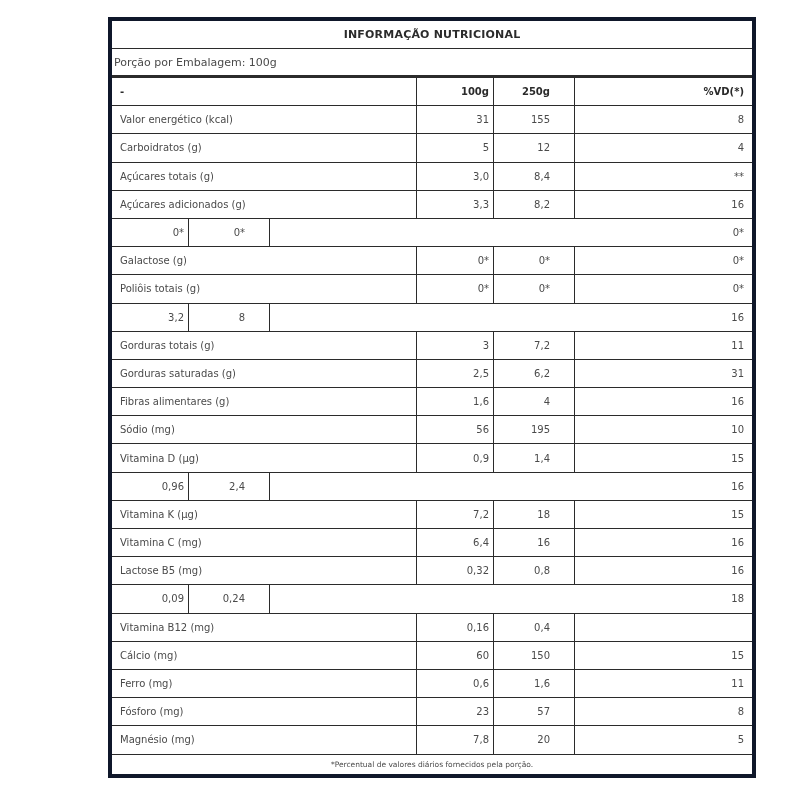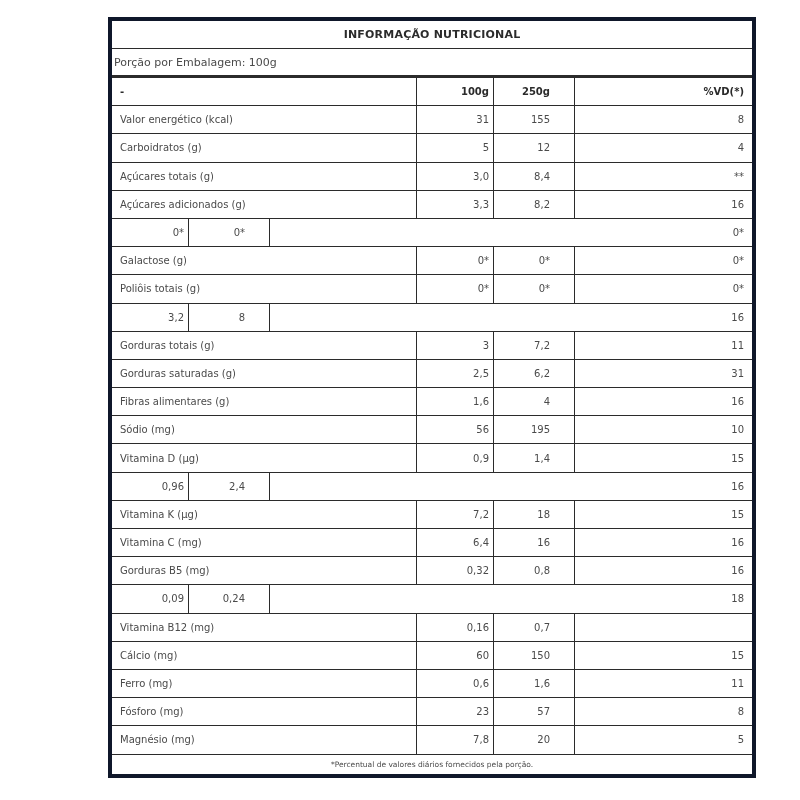--- a/index.html
+++ b/index.html
@@ -130,34 +130,34 @@
         <div class="cell c2">18</div>
         <div class="cell c3">15</div>
       </div>
       <div class="row">
         <div class="cell c0">Vitamina C (mg)</div>
         <div class="cell c1">6,4</div>
         <div class="cell c2">16</div>
         <div class="cell c3">16</div>
       </div>
       <div class="row">
-        <div class="cell c0">Gorduras B5 (mg)</div>
+        <div class="cell c0">Lactose B5 (mg)</div>
         <div class="cell c1">0,32</div>
         <div class="cell c2">0,8</div>
         <div class="cell c3">16</div>
       </div>
       <div class="row">
         <div class="cell c1">0,09</div>
         <div class="cell c2">0,24</div>
         <div class="cell c3">18</div>
       </div>
       <div class="row">
         <div class="cell c0">Vitamina B12 (mg)</div>
         <div class="cell c1">0,16</div>
-        <div class="cell c2">0,7</div>
+        <div class="cell c2">0,4</div>
       </div>
       <div class="row">
         <div class="cell c0">Cálcio (mg)</div>
         <div class="cell c1">60</div>
         <div class="cell c2">150</div>
         <div class="cell c3">15</div>
       </div>
       <div class="row">
         <div class="cell c0">Ferro (mg)</div>
         <div class="cell c1">0,6</div>

